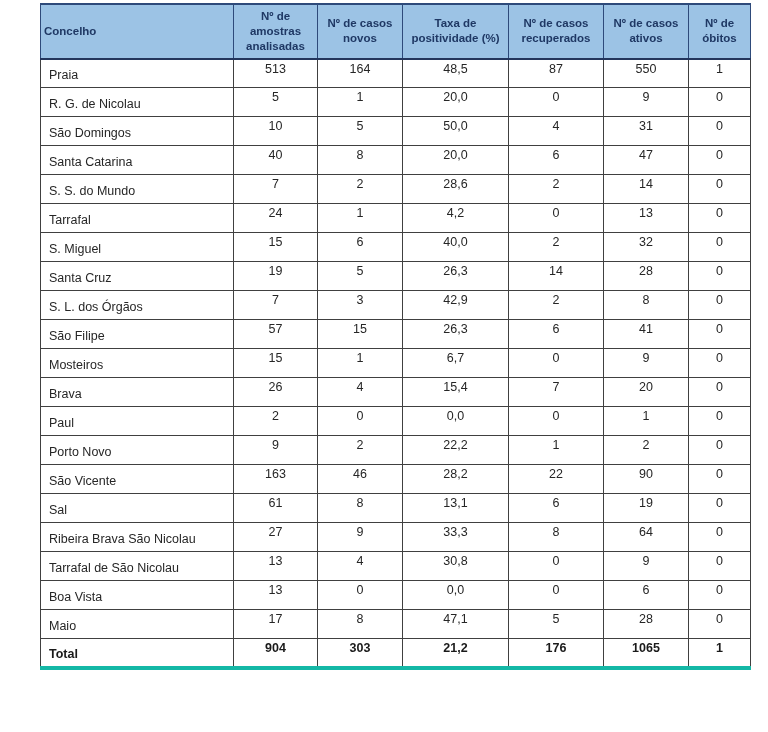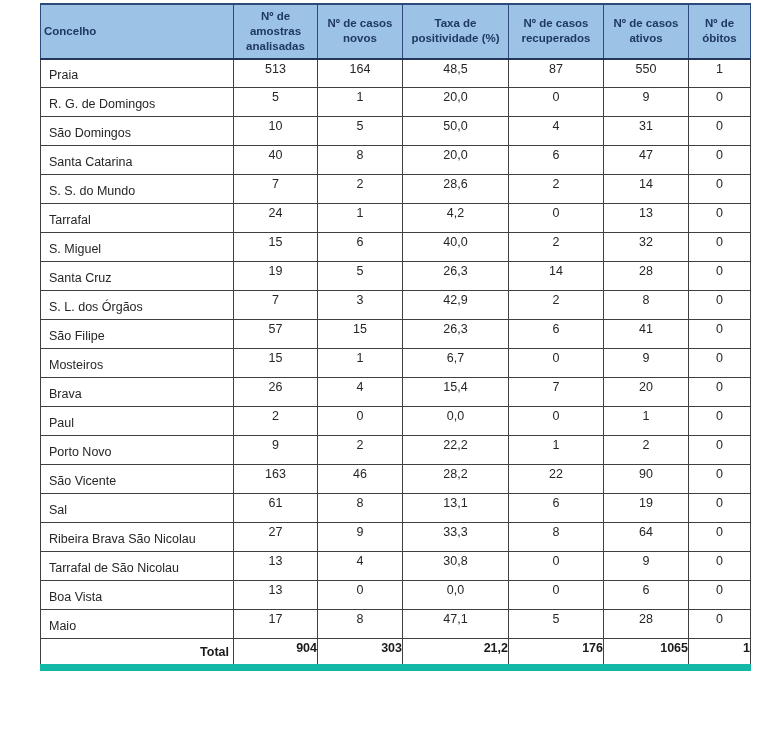--- a/index.html
+++ b/index.html
@@ -57,22 +57,21 @@
     padding: 6px 4px 5px 8px;
   }
   tbody td.num-cell {
     text-align: center;
     vertical-align: top;
     padding-top: 2px;
   }
   tbody tr.total-row td {
     font-weight: 700;
     color: #1a1a1a;
-    border-bottom: 7px solid #14b8a6;
-    text-align: right;
+    border-bottom: 4px solid #14b8a6;
   }
 </style>
 </head>
 <body>
 
 <div class="page">
   <table class="covid-table">
     <colgroup>
       <col style="width:193px">
       <col style="width:84px">
@@ -97,21 +96,21 @@
         <tr>
           <td class="name-cell">Praia</td>
           <td class="num-cell">513</td>
           <td class="num-cell">164</td>
           <td class="num-cell">48,5</td>
           <td class="num-cell">87</td>
           <td class="num-cell">550</td>
           <td class="num-cell">1</td>
         </tr>
         <tr>
-          <td class="name-cell">R. G. de Domingos</td>
+          <td class="name-cell">R. G. de Nicolau</td>
           <td class="num-cell">5</td>
           <td class="num-cell">1</td>
           <td class="num-cell">20,0</td>
           <td class="num-cell">0</td>
           <td class="num-cell">9</td>
           <td class="num-cell">0</td>
         </tr>
         <tr>
           <td class="name-cell">São Domingos</td>
           <td class="num-cell">10</td>

